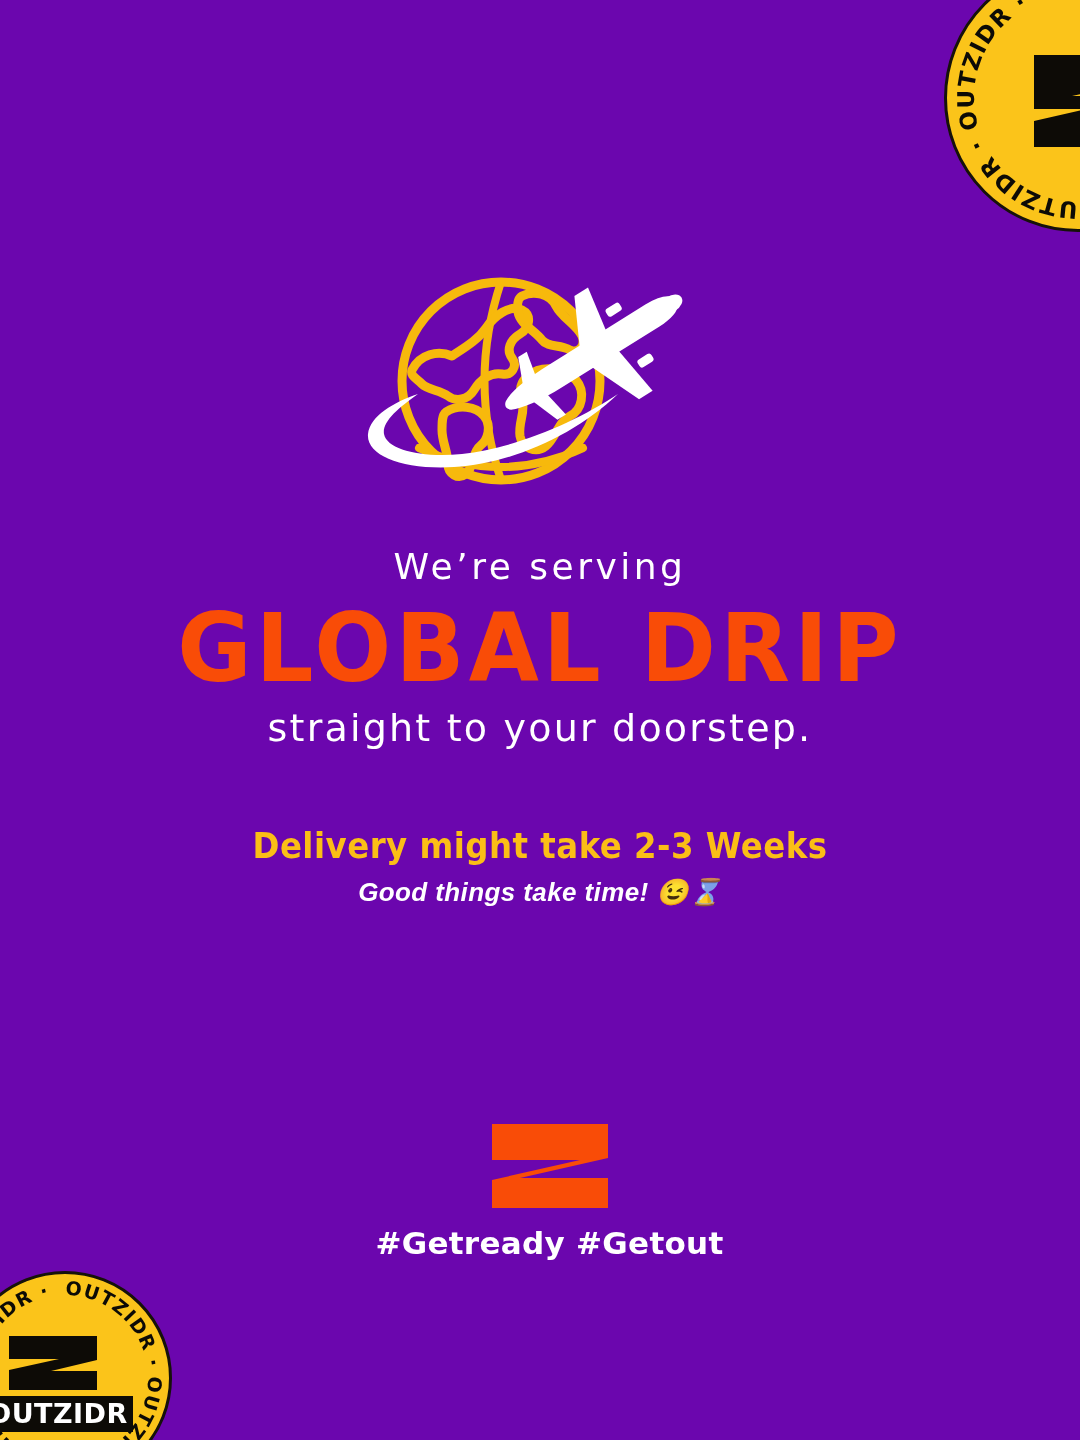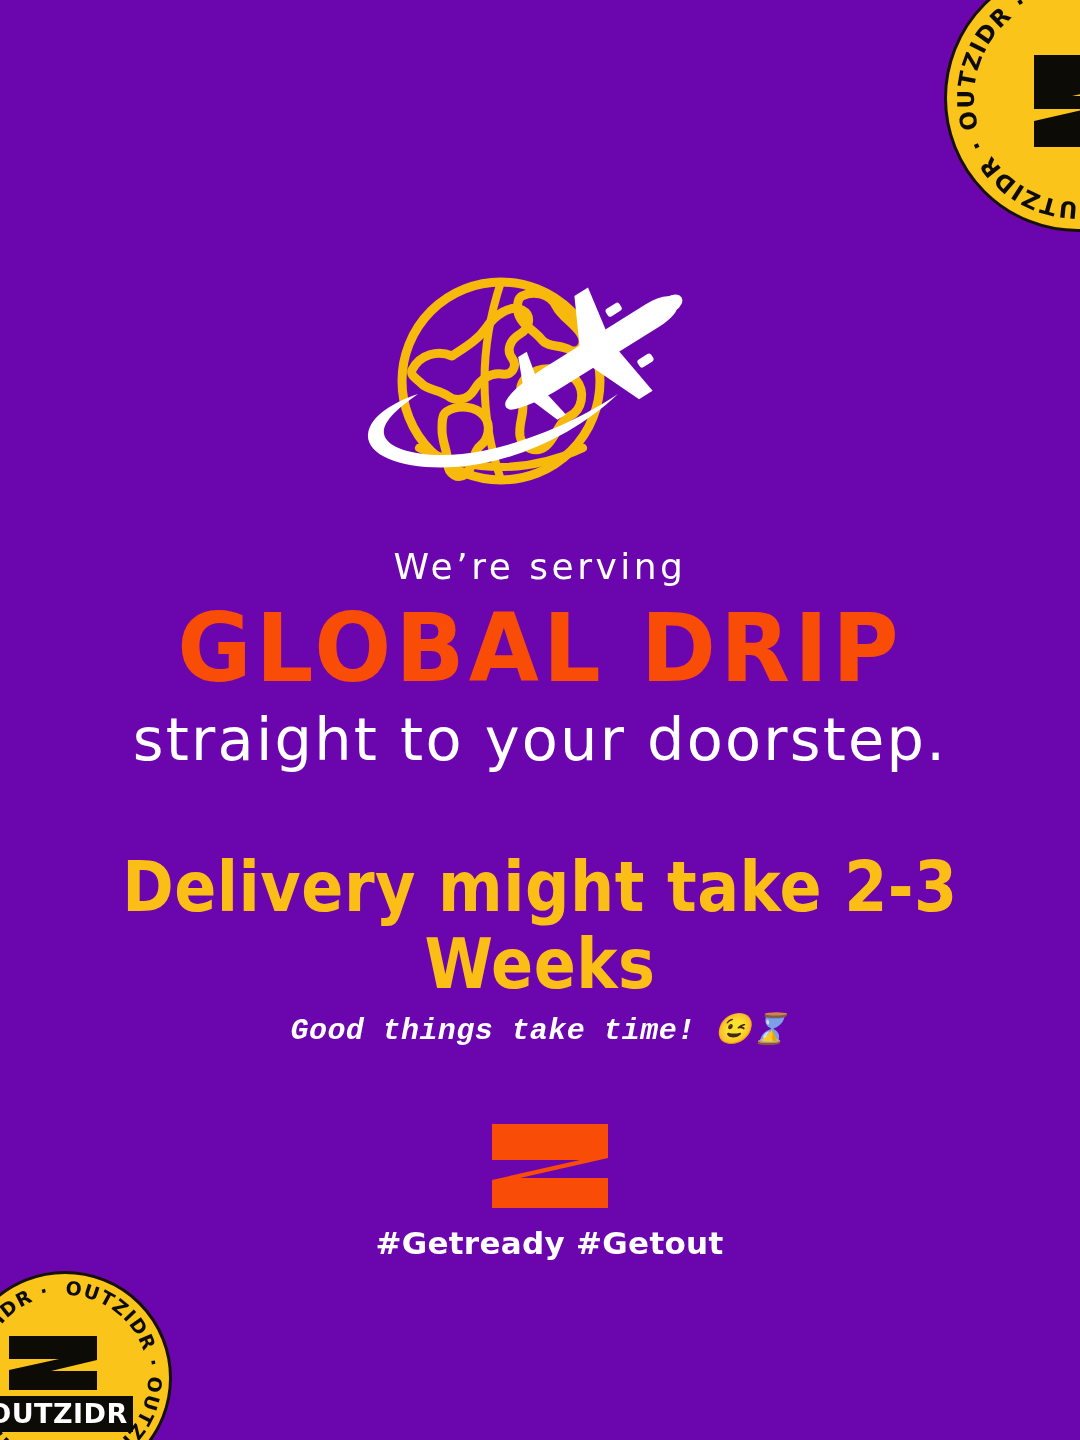--- a/index.html
+++ b/index.html
@@ -75,39 +75,39 @@
     font-size: 95px;
     font-weight: bold;
     color: #f94c07;
     letter-spacing: 4px;
     line-height: 1.18;
     transform: scaleX(1.06);
     margin-top: 6px;
   }
   .line-doorstep {
     font-family: "DejaVu Sans", sans-serif;
-    font-size: 59px;
+    font-size: 38px;
     font-weight: 400;
     color: #ffffff;
     letter-spacing: 2.2px;
     line-height: 1.1;
     margin-top: 4px;
   }
   .line-delivery {
     font-family: "DejaVu Sans Condensed", "DejaVu Sans", sans-serif;
-    font-size: 69px;
+    font-size: 36px;
     font-weight: bold;
     color: #fbbe16;
     letter-spacing: 0.5px;
     margin-top: 76px;
     line-height: 1.12;
   }
   .line-goodthings {
-    font-family: Liberation Mono, monospace;
-    font-size: 30px;
+    font-family: Liberation Sans, sans-serif;
+    font-size: 26px;
     font-weight: bold;
     font-style: italic;
     color: #ffffff;
     letter-spacing: 0.4px;
     margin-top: 12px;
     line-height: 1.1;
   }
 
   
   .footer {

